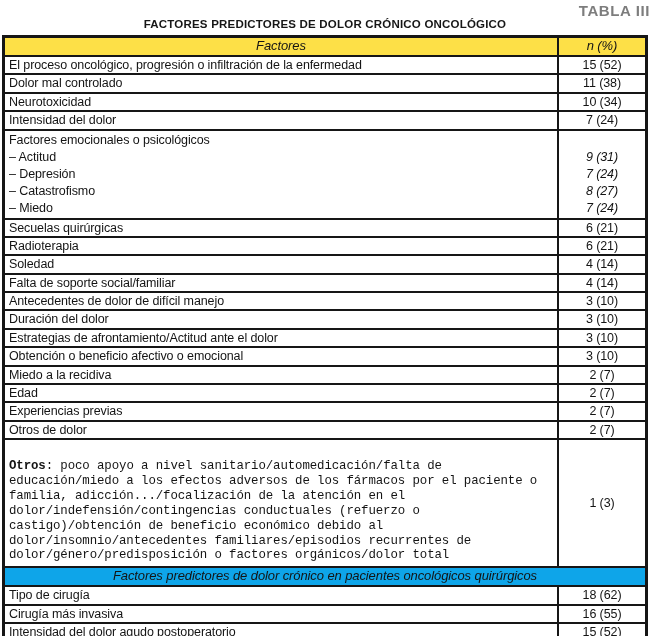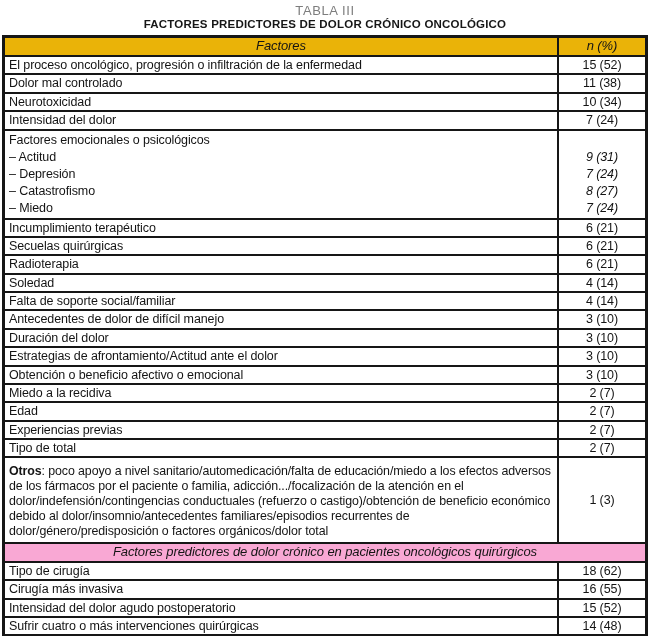--- a/index.html
+++ b/index.html
@@ -10,23 +10,23 @@
   body {
     width: 650px;
     height: 636px;
     font-family: "Liberation Sans", sans-serif;
     color: #141414;
     overflow: hidden;
   }
   .page { width: 650px; }
 
   .table-title {
-    text-align: center;
-    font-weight: normal;
-    font-size: 13px;
+    text-align: right;
+    font-weight: bold;
+    font-size: 15px;
     letter-spacing: 0.6px;
     color: #7d7d7d;
     padding-top: 4px;
     line-height: 13px;
   }
   .table-subtitle {
     text-align: center;
     font-weight: bold;
     font-size: 11.5px;
     letter-spacing: 0.2px;
@@ -50,44 +50,45 @@
     vertical-align: middle;
     letter-spacing: -0.1px;
   }
   td.val {
     width: 82px;
     text-align: center;
     padding: 1px 2px;
     white-space: nowrap;
   }
   tr.head td {
-    background: #eab308;
+    background: #fde047;
     font-style: italic;
     text-align: center;
     font-size: 13px;
     height: 15px;
   }
   tr.section-row td {
-    background: #f9a8d4;
+    background: #0ea5e9;
     font-style: italic;
     text-align: center;
     font-size: 13px;
     height: 13px;
   }
   .group-cell div, .group-val div {
     line-height: 17px;
     height: 17px;
     white-space: nowrap;
     overflow: hidden;
   }
   .group-val div { text-align: center; font-style: italic; }
   td.otros-cell {
     line-height: 14.9px;
-    padding: 6px 5px 3px 4px;
+    padding: 19px 5px 3px 4px;
     font-size: 12.4px;
+    font-family: Liberation Mono, monospace;
   }
   .bold { font-weight: bold; }
 </style>
 </head>
 <body>
 
 <div class="page">
 
   <div class="table-title">TABLA III</div>
   <div class="table-subtitle">FACTORES PREDICTORES DE DOLOR CRÓNICO ONCOLÓGICO</div>
@@ -128,24 +129,20 @@
       <td class="val group-val">
         <div>&nbsp;</div>
         <div>9 (31)</div>
         <div>7 (24)</div>
         <div>8 (27)</div>
         <div>7 (24)</div>
       </td>
     </tr>
 
     <tr>
-      <td>Incumplimiento terapéutico</td>
-      <td class="val">6 (21)</td>
-    </tr>
-    <tr>
       <td>Secuelas quirúrgicas</td>
       <td class="val">6 (21)</td>
     </tr>
     <tr>
       <td>Radioterapia</td>
       <td class="val">6 (21)</td>
     </tr>
     <tr>
       <td>Soledad</td>
       <td class="val">4 (14)</td>
@@ -176,21 +173,21 @@
     </tr>
     <tr>
       <td>Edad</td>
       <td class="val">2 (7)</td>
     </tr>
     <tr>
       <td>Experiencias previas</td>
       <td class="val">2 (7)</td>
     </tr>
     <tr>
-      <td>Tipo de total</td>
+      <td>Otros de dolor</td>
       <td class="val">2 (7)</td>
     </tr>
 
     <tr>
       <td class="otros-cell">
         <span class="bold">Otros</span><span>: poco apoyo a nivel sanitario/automedicación/falta de educación/miedo a los efectos adversos de los fármacos por el paciente o familia, adicción.../focalización de la atención en el dolor/indefensión/contingencias conductuales (refuerzo o castigo)/obtención de beneficio económico debido al dolor/insomnio/antecedentes familiares/episodios recurrentes de dolor/género/predisposición o factores orgánicos/dolor total</span>
       </td>
       <td class="val">1 (3)</td>
     </tr>
 

